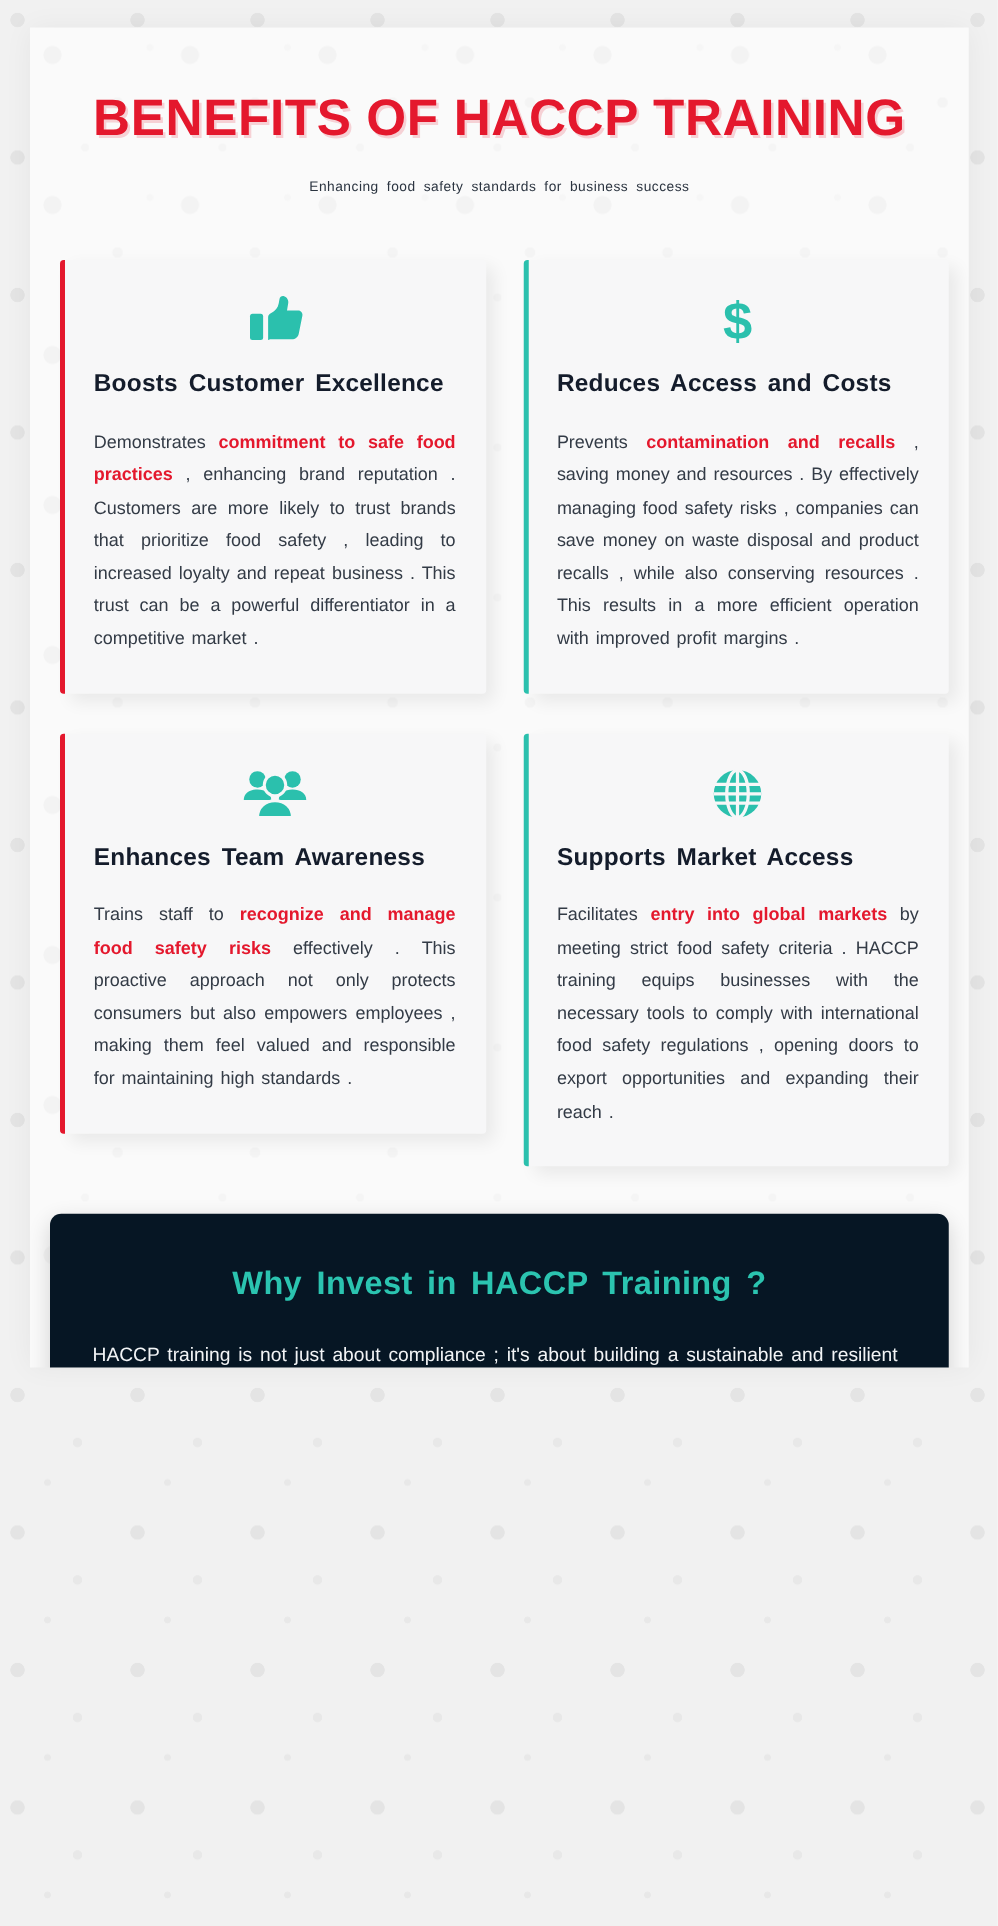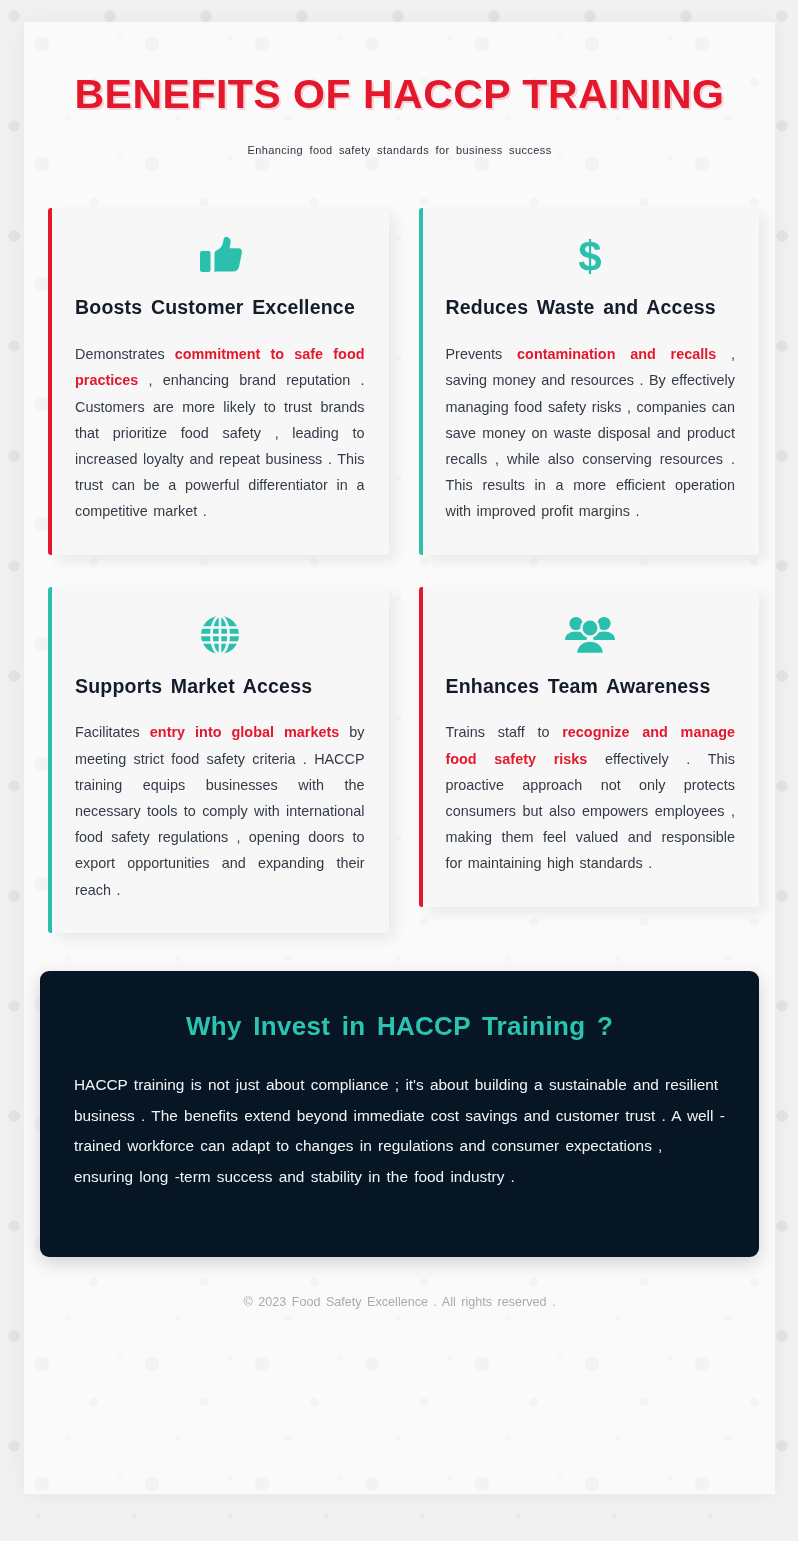--- a/index.html
+++ b/index.html
@@ -24,21 +24,21 @@
       #f1f1f1;
     background-size: 96px 110px, 96px 110px, 96px 110px;
   }
 
   
   #panel {
     position: absolute;
     left: 24px;
     top: 22px;
     width: 751px;
-    height: 1472px;
+    height: 1072px;
     background:
       radial-gradient(circle at 18px 22px, rgba(0,0,0,0.028) 7px, transparent 7.5px),
       radial-gradient(circle at 70px 60px, rgba(0,0,0,0.022) 4px, transparent 4.5px),
       radial-gradient(circle at 44px 96px, rgba(0,0,0,0.018) 3px, transparent 3.5px),
       radial-gradient(circle at 96px 16px, rgba(0,0,0,0.016) 2.5px, transparent 3px),
       #fafafa;
     background-size: 110px 120px, 110px 120px, 110px 120px, 110px 120px;
     box-shadow: 0 0 22px rgba(0,0,0,0.05);
     overflow: hidden;
   }
@@ -189,22 +189,40 @@
       </div>
 
       <div class="card">
         <div class="card-accent accent-teal"></div>
         <div class="card-body">
           <div class="card-icon">
             <svg width="44" height="44" viewBox="0 0 44 44" aria-hidden="true">
               <text x="22" y="37" text-anchor="middle" font-family="Liberation Sans, sans-serif" font-size="42" font-weight="bold" fill="#2bc0ad">$</text>
             </svg>
           </div>
-          <div class="card-title">Reduces  Waste  and Access</div>
+          <div class="card-title">Reduces  Access  and Costs</div>
           <div class="card-text"><span>Prevents  </span><span class="hl">contamination   and recalls</span><span> , saving  money  and  resources  . By  effectively   managing   food safety  risks , companies   can  save money   on  waste  disposal  and  product   recalls , while  also conserving   resources . This  results  in a more  efficient   operation  with  improved   profit  margins  .</span></div>
+        </div>
+      </div>
+
+      <div class="card">
+        <div class="card-accent accent-red"></div>
+        <div class="card-body">
+          <div class="card-icon">
+            <svg width="52" height="42" viewBox="0 0 52 42" aria-hidden="true">
+              <circle cx="12" cy="10.5" r="6.6" fill="#2bc0ad"></circle>
+              <path d="M1 27 C1 21.5 5.8 18.6 12 18.6 C18.2 18.6 23 21.5 23 27 Z" fill="#2bc0ad"></path>
+              <circle cx="40" cy="10.5" r="6.6" fill="#2bc0ad"></circle>
+              <path d="M29 27 C29 21.5 33.8 18.6 40 18.6 C46.2 18.6 51 21.5 51 27 Z" fill="#2bc0ad"></path>
+              <circle cx="26" cy="15" r="8.6" fill="#2bc0ad" stroke="#f7f7f8" stroke-width="2.4"></circle>
+              <path d="M12 41 C12 32.5 18.4 27.5 26 27.5 C33.6 27.5 40 32.5 40 41 Z" fill="#2bc0ad" stroke="#f7f7f8" stroke-width="2.4"></path>
+            </svg>
+          </div>
+          <div class="card-title">Enhances  Team Awareness</div>
+          <div class="card-text"><span>Trains  staff  to </span><span class="hl">recognize  and manage  food safety risks</span><span> effectively  . This proactive   approach  not  only  protects   consumers   but  also empowers   employees  , making  them  feel valued  and responsible   for  maintaining   high  standards  .</span></div>
         </div>
       </div>
 
       <div class="card">
         <div class="card-accent accent-teal"></div>
         <div class="card-body">
           <div class="card-icon">
             <svg width="44" height="44" viewBox="0 0 44 44" aria-hidden="true">
               <circle cx="22" cy="22" r="19" fill="#2bc0ad"></circle>
               <g stroke="#f7f7f8" stroke-width="2.6" fill="none">
@@ -214,38 +232,20 @@
                 <ellipse cx="22" cy="22" rx="8.6" ry="19"></ellipse>
                 <line x1="22" y1="3" x2="22" y2="41"></line>
               </g>
             </svg>
           </div>
           <div class="card-title">Supports  Market  Access</div>
           <div class="card-text"><span>Facilitates  </span><span class="hl">entry  into global  markets</span><span> by meeting   strict  food safety  criteria . HACCP training   equips  businesses  with  the  necessary  tools  to comply  with  international   food  safety  regulations  , opening   doors  to export  opportunities    and expanding   their  reach .</span></div>
         </div>
       </div>
 
-      <div class="card">
-        <div class="card-accent accent-red"></div>
-        <div class="card-body">
-          <div class="card-icon">
-            <svg width="52" height="42" viewBox="0 0 52 42" aria-hidden="true">
-              <circle cx="12" cy="10.5" r="6.6" fill="#2bc0ad"></circle>
-              <path d="M1 27 C1 21.5 5.8 18.6 12 18.6 C18.2 18.6 23 21.5 23 27 Z" fill="#2bc0ad"></path>
-              <circle cx="40" cy="10.5" r="6.6" fill="#2bc0ad"></circle>
-              <path d="M29 27 C29 21.5 33.8 18.6 40 18.6 C46.2 18.6 51 21.5 51 27 Z" fill="#2bc0ad"></path>
-              <circle cx="26" cy="15" r="8.6" fill="#2bc0ad" stroke="#f7f7f8" stroke-width="2.4"></circle>
-              <path d="M12 41 C12 32.5 18.4 27.5 26 27.5 C33.6 27.5 40 32.5 40 41 Z" fill="#2bc0ad" stroke="#f7f7f8" stroke-width="2.4"></path>
-            </svg>
-          </div>
-          <div class="card-title">Enhances  Team Awareness</div>
-          <div class="card-text"><span>Trains  staff  to </span><span class="hl">recognize  and manage  food safety risks</span><span> effectively  . This proactive   approach  not  only  protects   consumers   but  also empowers   employees  , making  them  feel valued  and responsible   for  maintaining   high  standards  .</span></div>
-        </div>
-      </div>
-
     </div>
 
     <div id="callout">
       <div id="callout-title">Why  Invest  in HACCP  Training  ?</div>
       <div id="callout-text">HACCP training   is not  just  about   compliance   ; it's about   building   a sustainable   and  resilient   business . The benefits   extend  beyond   immediate  cost  savings  and  customer   trust . A well -trained   workforce   can  adapt  to  changes   in regulations   and  consumer   expectations  , ensuring   long -term  success  and  stability  in the  food  industry  .</div>
     </div>
 
     <div id="footer">© 2023 Food  Safety  Excellence  . All rights   reserved  .</div>
 
   </div>

